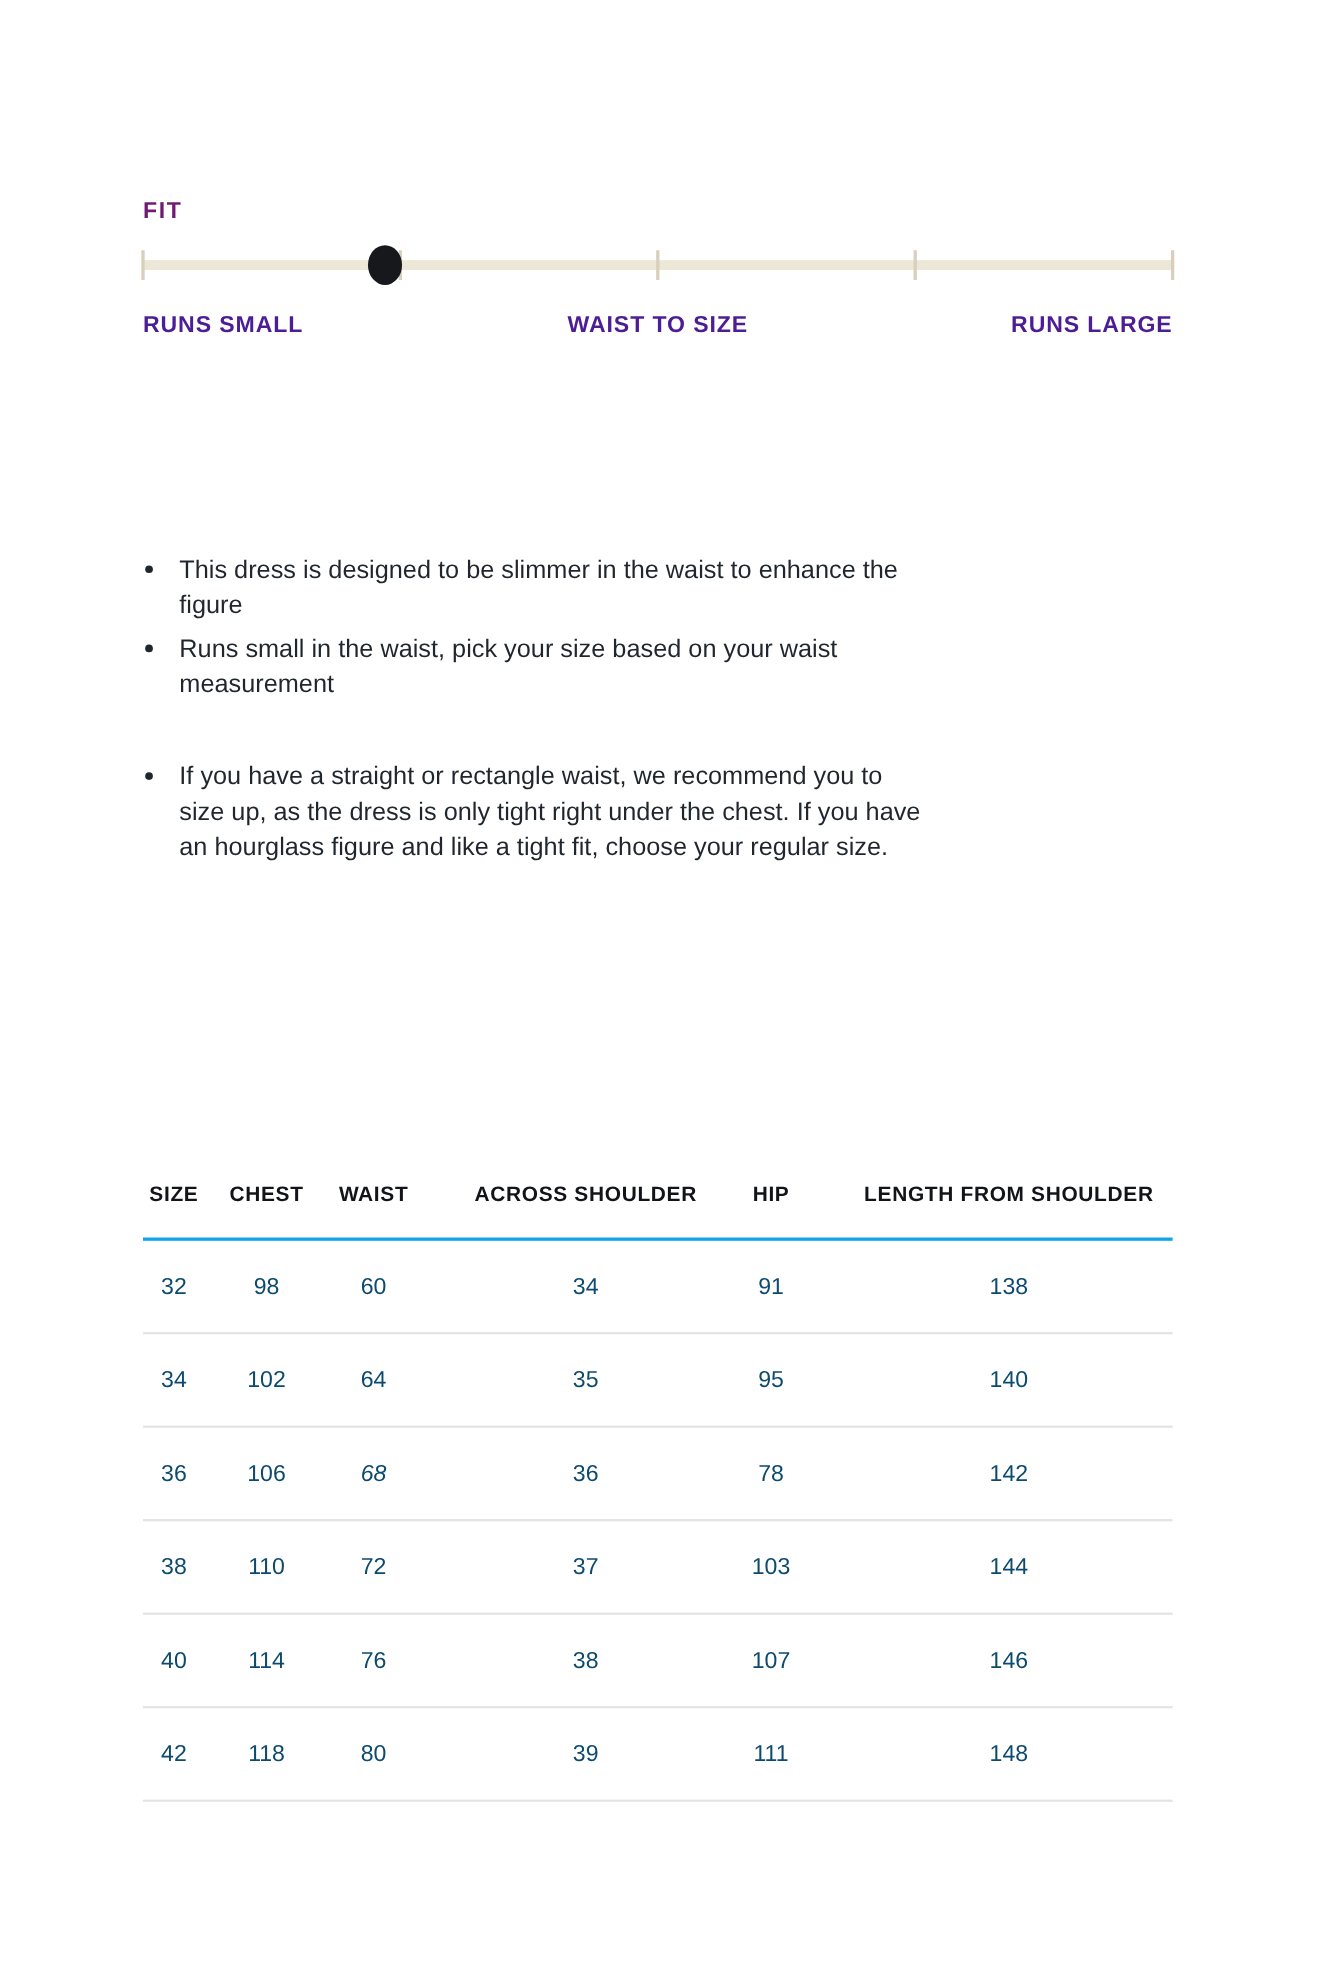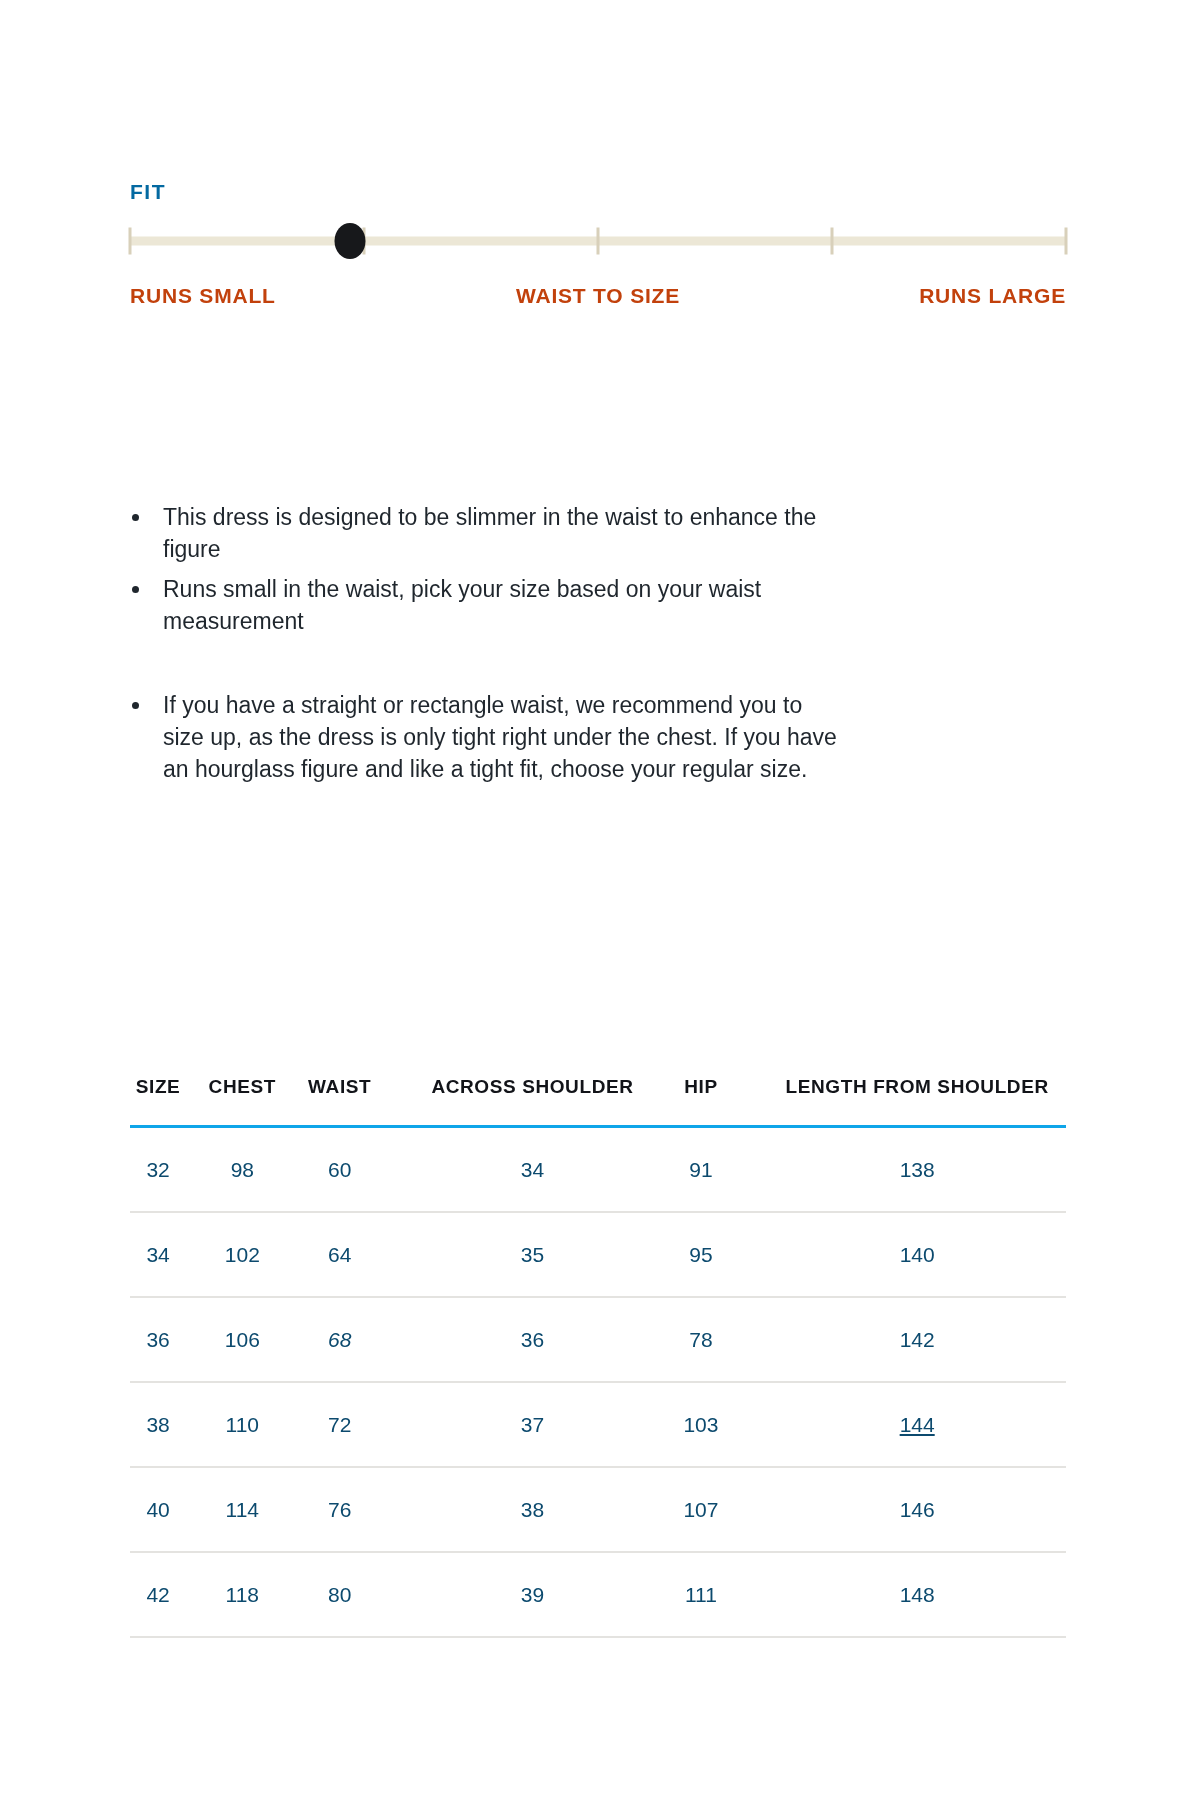--- a/index.html
+++ b/index.html
@@ -8,21 +8,21 @@
     background:#ffffff;
     font-family:"Liberation Sans", sans-serif;
     color:#20262c;
     overflow:hidden;
   }
   .page { width:936px; margin-left:130px; padding-top:181px; }
 
   
   .fit-title {
     font-size:21px; line-height:21px; font-weight:700;
-    letter-spacing:1.5px; color:#0369a1;
+    letter-spacing:1.5px; color:#701a75;
   }
 
   
   .slider { position:relative; height:36px; margin-top:21px; }
   .slider-track {
     position:absolute; left:0; right:0; top:50%;
     height:9px; transform:translateY(-50%);
     background:#ECE7D6;
   }
   .slider-tick {
@@ -31,21 +31,21 @@
   }
   .slider-dot {
     position:absolute; top:50%; transform:translate(-50%,-50%);
     width:31px; height:36px; border-radius:50%;
     background:#17181b;
   }
 
   .slider-labels {
     position:relative; margin-top:24px; height:26px;
     font-size:21px; line-height:26px; font-weight:700;
-    letter-spacing:0.8px; color:#c2410c; white-space:nowrap;
+    letter-spacing:0.8px; color:#4c1d95; white-space:nowrap;
   }
   .sl-left   { position:absolute; left:0; top:0; }
   .sl-center { position:absolute; left:50%; top:0; transform:translateX(-50%); }
   .sl-right  { position:absolute; right:0; top:0; }
 
   
   .notes { margin-top:192px; font-size:23px; line-height:32px; color:#1f262d; }
   .bullet { position:relative; padding-left:33px; }
   .bullet + .bullet { margin-top:8px; }
   .notes-group-2 { margin-top:52px; }
@@ -157,21 +157,21 @@
           <span class="td" style="left: 43%;">36</span>
           <span class="td" style="left: 61%;">78</span>
           <span class="td" style="left: 84.1%;">142</span>
         </div>
         <div class="trow">
           <span class="td" style="left: 3%;">38</span>
           <span class="td" style="left: 12%;">110</span>
           <span class="td" style="left: 22.4%;">72</span>
           <span class="td" style="left: 43%;">37</span>
           <span class="td" style="left: 61%;">103</span>
-          <span class="td" style="left: 84.1%; text-decoration: underline;">144</span>
+          <span class="td" style="left: 84.1%;">144</span>
         </div>
         <div class="trow">
           <span class="td" style="left: 3%;">40</span>
           <span class="td" style="left: 12%;">114</span>
           <span class="td" style="left: 22.4%;">76</span>
           <span class="td" style="left: 43%;">38</span>
           <span class="td" style="left: 61%;">107</span>
           <span class="td" style="left: 84.1%;">146</span>
         </div>
         <div class="trow">

